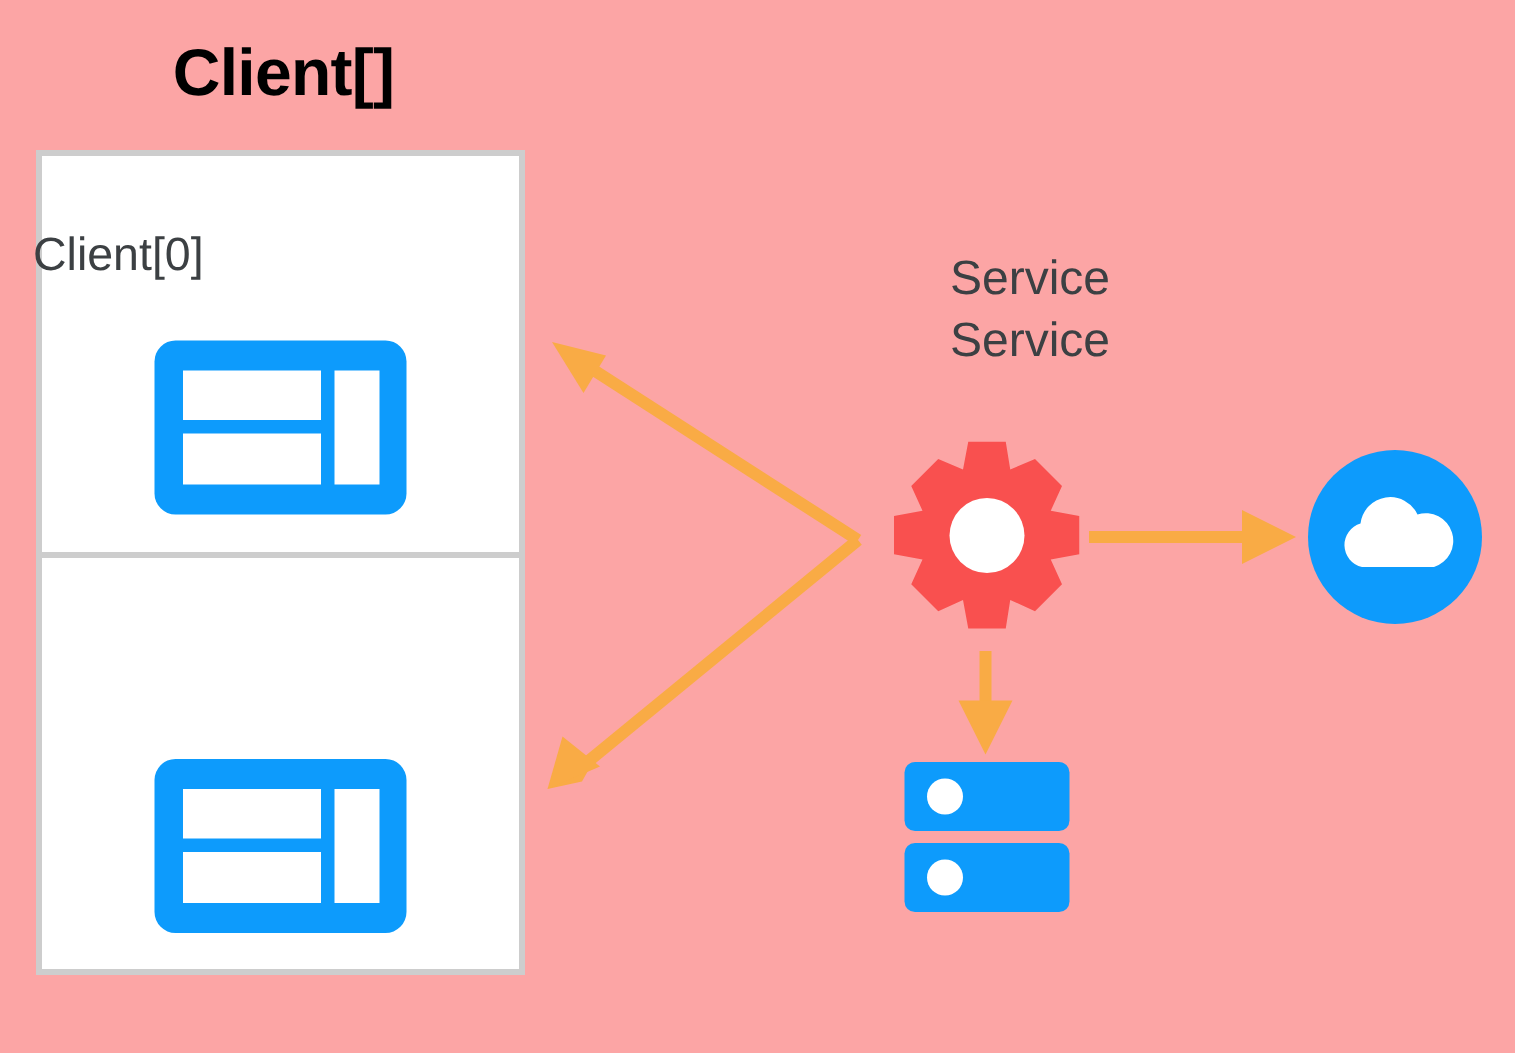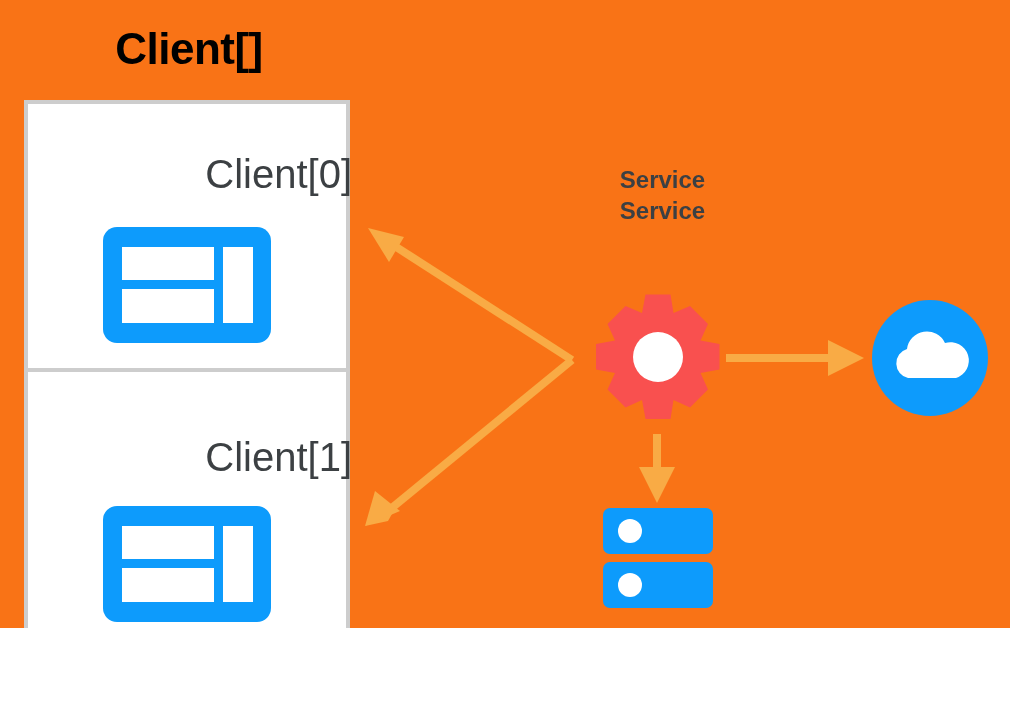--- a/index.html
+++ b/index.html
@@ -6,22 +6,22 @@
     margin: 0;
     padding: 0;
     background: #ffffff;
   }
   body {
     font-family: "Liberation Sans", sans-serif;
   }
   #canvas {
     position: relative;
     width: 1010px;
-    height: 628px;
-    background: #f97316;
+    height: 702px;
+    background: #fca5a5;
     overflow: hidden;
   }
 
   
   .title-client-array {
     position: absolute;
     left: 24px;
     top: 27px;
     width: 330px;
     text-align: center;
@@ -29,38 +29,38 @@
     font-weight: 700;
     color: #000000;
     letter-spacing: -0.5px;
     line-height: 1;
     white-space: nowrap;
   }
   .client-label {
     position: absolute;
     width: 330px;
     left: 22px;
-    text-align: right;
-    font-size: 40px;
+    text-align: left;
+    font-size: 31px;
     font-weight: 400;
     color: #3c4043;
     line-height: 1;
     white-space: nowrap;
   }
   #client0-label { top: 154px; }
   #client1-label { top: 437px; }
 
   .sw-title {
     position: absolute;
     left: 585px;
     top: 165px;
     width: 155px;
-    text-align: center;
-    font-size: 24px;
-    font-weight: 700;
+    text-align: right;
+    font-size: 32px;
+    font-weight: 400;
     color: #3c4043;
     line-height: 1.28;
   }
   .sw-title span { display: block; }
 
   
   #client-container {
     position: absolute;
     left: 24px;
     top: 100px;
@@ -156,21 +156,20 @@
   <div id="client-container"></div>
   <div id="client-divider"></div>
 
   <div class="client-label" id="client0-label">Client[0]</div>
   <div class="browser-icon" id="browser-icon-0">
     <div class="pane pane-top-left"></div>
     <div class="pane pane-bottom-left"></div>
     <div class="pane pane-right"></div>
   </div>
 
-  <div class="client-label" id="client1-label">Client[1]</div>
   <div class="browser-icon" id="browser-icon-1">
     <div class="pane pane-top-left"></div>
     <div class="pane pane-bottom-left"></div>
     <div class="pane pane-right"></div>
   </div>
 
   <div class="sw-title">
     <span>Service</span>
     <span>Service</span>
   </div>

